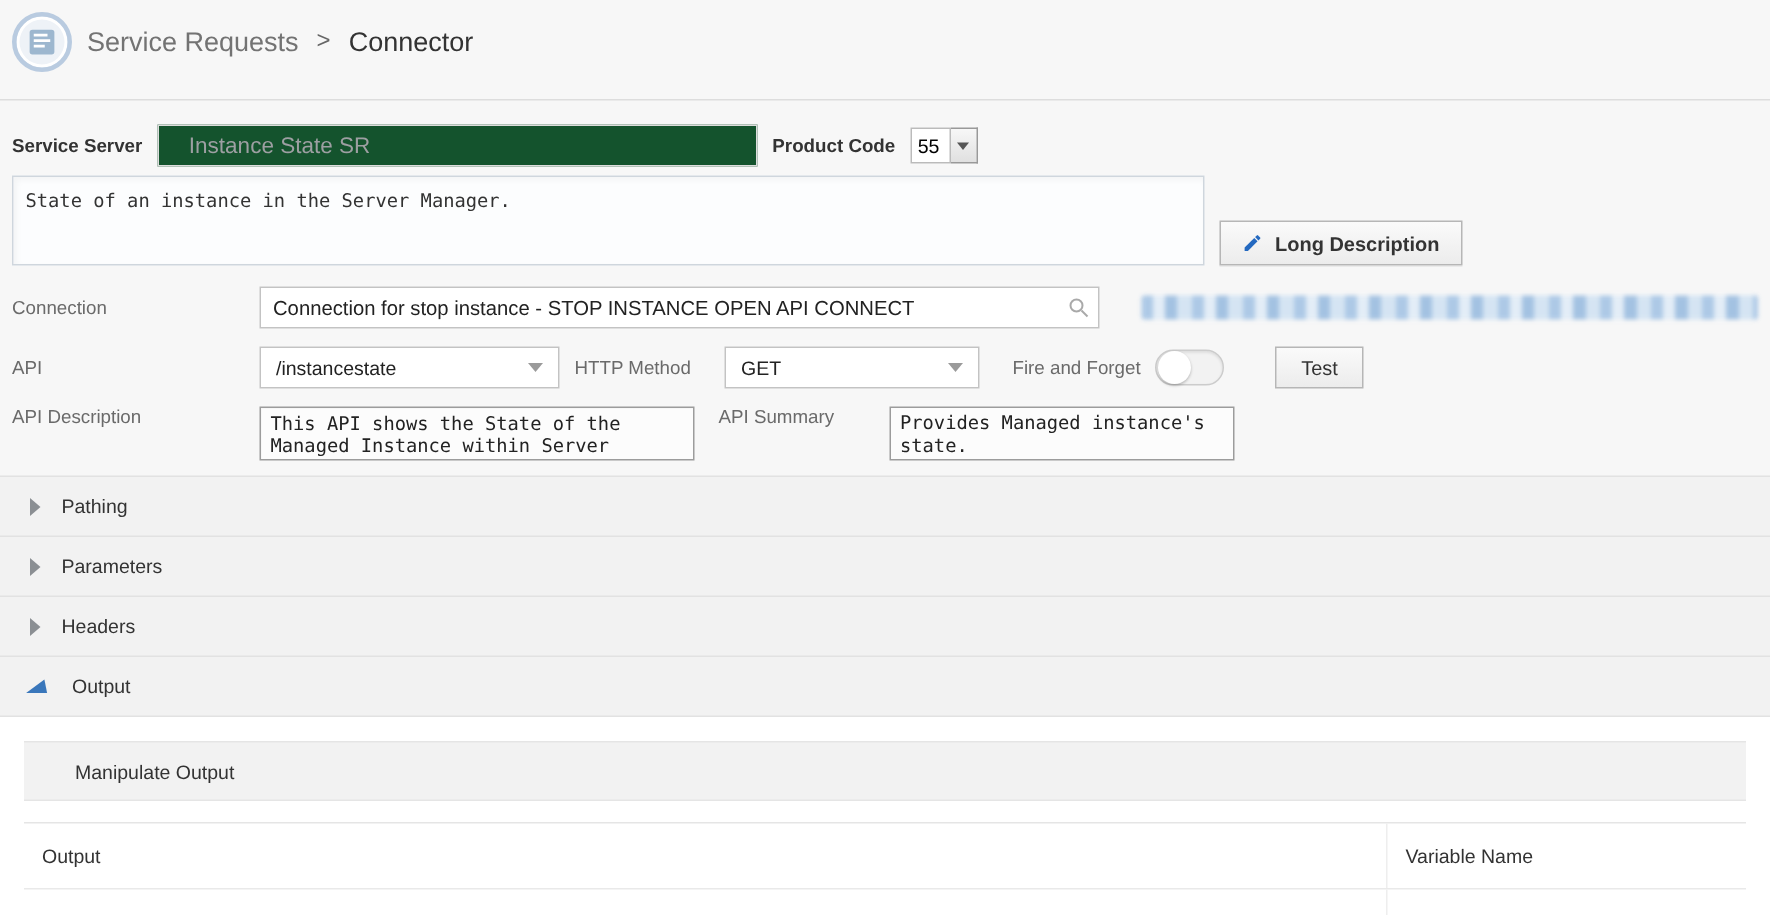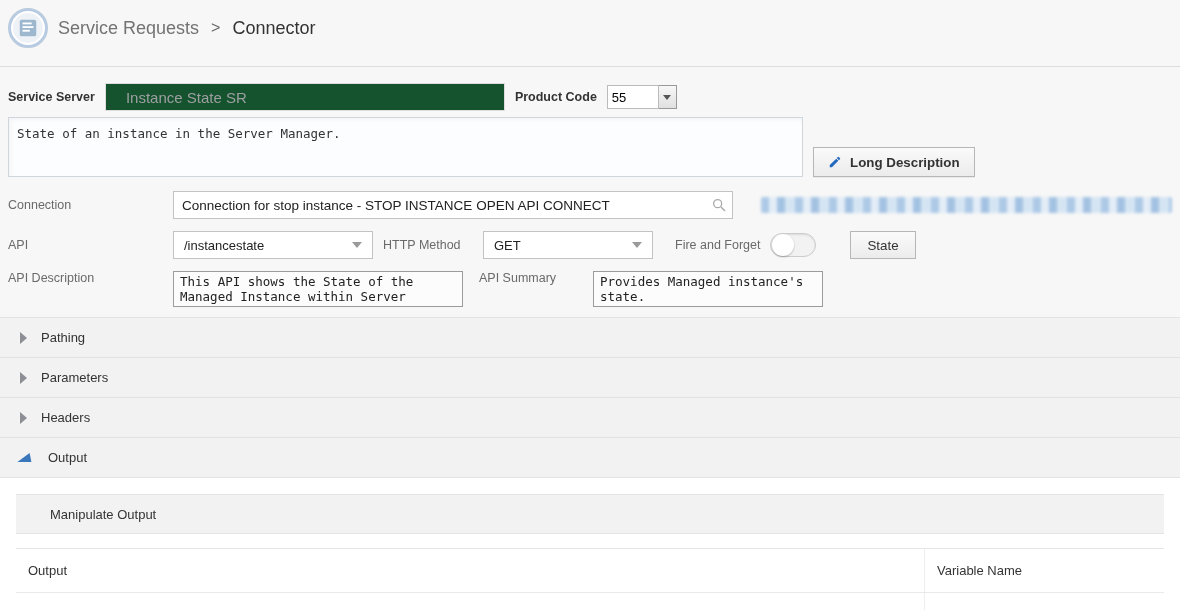--- a/index.html
+++ b/index.html
@@ -37,21 +37,21 @@
     display: flex; align-items: center; gap: 10px;
     padding: 16px 8px 6px 8px;
   }
   .sr-input {
     flex: 0 0 400px; height: 28px;
     border: 1px solid #ddd; background: #14532d;
     color: #9d9fa2; font-size: 15px; padding: 0 20px;
   }
   .pc-select-wrap { display: flex; align-items: center; gap: 0; }
   .pc-select {
-    width: 52px; height: 24px;
+    width: 27px; height: 24px;
     border: 1px solid #bbb; background: #fff;
     padding: 0 4px; font-size: 13px;
   }
   .pc-btn {
     width: 18px; height: 24px; border: 1px solid #999; border-left: 0;
     background: linear-gradient(#f7f7f7, #e0e0e0);
     display: flex; align-items: center; justify-content: center;
     cursor: pointer;
   }
   .chev-down {
@@ -259,21 +259,21 @@
     </div>
     <span class="lbl" style="width:90px">HTTP Method</span>
     <div class="select-like httpm-select">
       <span>GET</span>
       <span class="tri-down"></span>
     </div>
     <span class="lbl" style="margin-left:12px">Fire and Forget</span>
     <div class="toggle">
       <div class="toggle-knob"></div>
     </div>
-    <button class="test-btn" style="margin-left:24px">State</button>
+    <button class="test-btn" style="margin-left:24px">Test</button>
   </div>
 
   <div class="desc2-row">
     <span class="lbl col-label">API Description</span>
     <textarea class="tinyarea api-desc-area" readonly="" style="">This API shows the State of the Managed Instance within Server Manager Console.</textarea>
     <span class="lbl" style="width:110px; padding-left:6px">API Summary</span>
     <textarea class="tinyarea api-sum-area" readonly="" style="">Provides Managed instance's state.</textarea>
   </div>
 
   <div class="acc-list">

